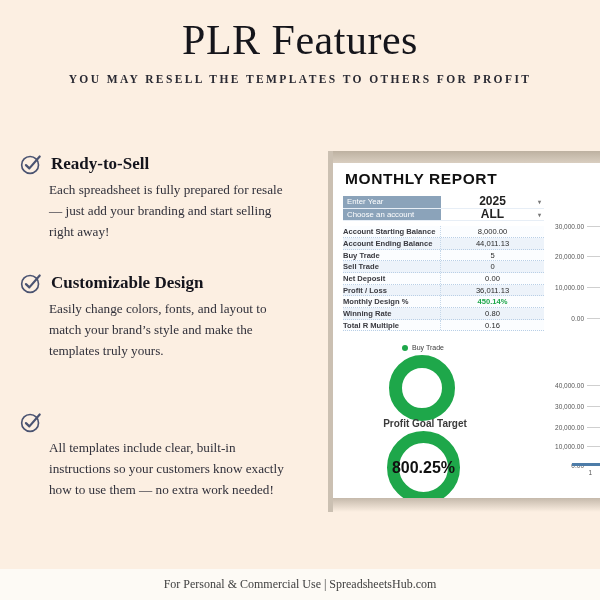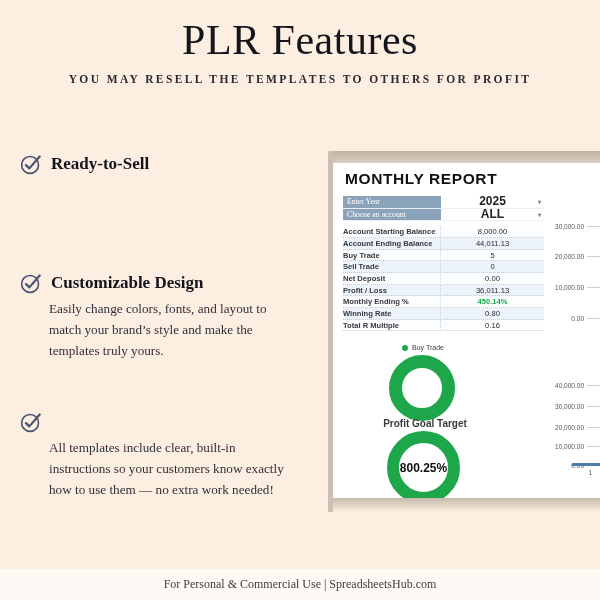--- a/index.html
+++ b/index.html
@@ -56,21 +56,21 @@
   .sheet-title {
     position:absolute; top:7px; left:12px;
     font-size:15.5px; font-weight:700; letter-spacing:.6px; color:#101010;
   }
 
   .tbl { position:absolute; top:33px; left:10px; width:201px; }
   .sel-row { display:flex; height:12.6px; border-bottom:1px solid #e7eef6; }
   .sel-label {
     width:98px; background:#8ba3ba; color:#ffffff;
     font-size:7.8px; line-height:11.6px; padding-left:4px;
-    white-space:nowrap; overflow:hidden;font-family:Liberation Serif, serif;
+    white-space:nowrap; overflow:hidden;
   }
   .sel-value {
     position:relative; flex:1; background:#ffffff; text-align:center;
     font-size:12px; font-weight:700; line-height:11.6px; color:#222;
   }
   .dd-arrow { position:absolute; right:3px; top:0; font-style:normal; font-size:6px; color:#777; line-height:12px; }
   .dd-arrow::after { content:"▾"; }
   .tbl-gap { height:5px; }
   .row { display:flex; height:11.7px; border-bottom:1px dotted #b9cfe6; }
   .row:nth-child(odd) { background:#edf3fa; }
@@ -99,21 +99,21 @@
   }
   .goal-label {
     position:absolute; top:255px; left:0; width:184px; text-align:center;
     font-size:10px; font-weight:700; color:#3b3b3b;
   }
   .donut-2 {
     position:absolute; left:54px; top:268px;
     width:73px; height:73px; border:12px solid #1ea74a; border-radius:50%;
     background:#fff; display:flex; align-items:center; justify-content:center;
   }
-  .donut-2 span { font-size:12px; font-weight:700; color:#111; }
+  .donut-2 span { font-size:16px; font-weight:700; color:#111; }
 
   
   .tick { position:absolute; right:0; display:flex; align-items:center; height:8px; }
   .tick .lab { font-size:6.5px; color:#555; white-space:nowrap; }
   .tick .grid { display:inline-block; width:13px; height:1px; background:#cfcfcf; margin-left:3px; }
   .blue-line { position:absolute; right:0; width:28px; height:3px; background:#4d7ca8; }
   .x-tick { position:absolute; font-size:6.5px; color:#555; }
 
   
   .footer {
@@ -129,20 +129,21 @@
 <div class="page-subtitle">YOU MAY RESELL THE TEMPLATES TO OTHERS FOR PROFIT</div>
 
 <section class="feature f1">
   <div class="feature-head">
     <svg class="check-icon" viewBox="0 0 24 24">
       <circle cx="11" cy="13" r="9.2" fill="none" stroke="#4a5371" stroke-width="1.8"></circle>
       <path d="M6.5 13.2 L10.2 16.8 L21.5 3.8" fill="none" stroke="#4a5371" stroke-width="2.4" stroke-linecap="round" stroke-linejoin="round"></path>
     </svg>
     <h2 class="feature-title">Ready-to-Sell</h2>
   </div>
+  <p class="feature-body">Each spreadsheet is fully prepared for resale — just add your branding and start selling right away!</p>
 </section>
 
 <section class="feature f2">
   <div class="feature-head">
     <svg class="check-icon" viewBox="0 0 24 24">
       <circle cx="11" cy="13" r="9.2" fill="none" stroke="#4a5371" stroke-width="1.8"></circle>
       <path d="M6.5 13.2 L10.2 16.8 L21.5 3.8" fill="none" stroke="#4a5371" stroke-width="2.4" stroke-linecap="round" stroke-linejoin="round"></path>
     </svg>
     <h2 class="feature-title">Customizable Design</h2>
   </div>
@@ -201,21 +202,21 @@
       </div>
       <div class="row">
         <div class="cell-label">Net Deposit</div>
         <div class="cell-value">0.00</div>
       </div>
       <div class="row">
         <div class="cell-label">Profit / Loss</div>
         <div class="cell-value">36,011.13</div>
       </div>
       <div class="row">
-        <div class="cell-label">Monthly Ending %</div>
+        <div class="cell-label">Monthly Design %</div>
         <div class="cell-value green-text">450.14%</div>
       </div>
       <div class="row">
         <div class="cell-label">Winning Rate</div>
         <div class="cell-value">0.80</div>
       </div>
       <div class="row">
         <div class="cell-label">Total R Multiple</div>
         <div class="cell-value">0.16</div>
       </div>

